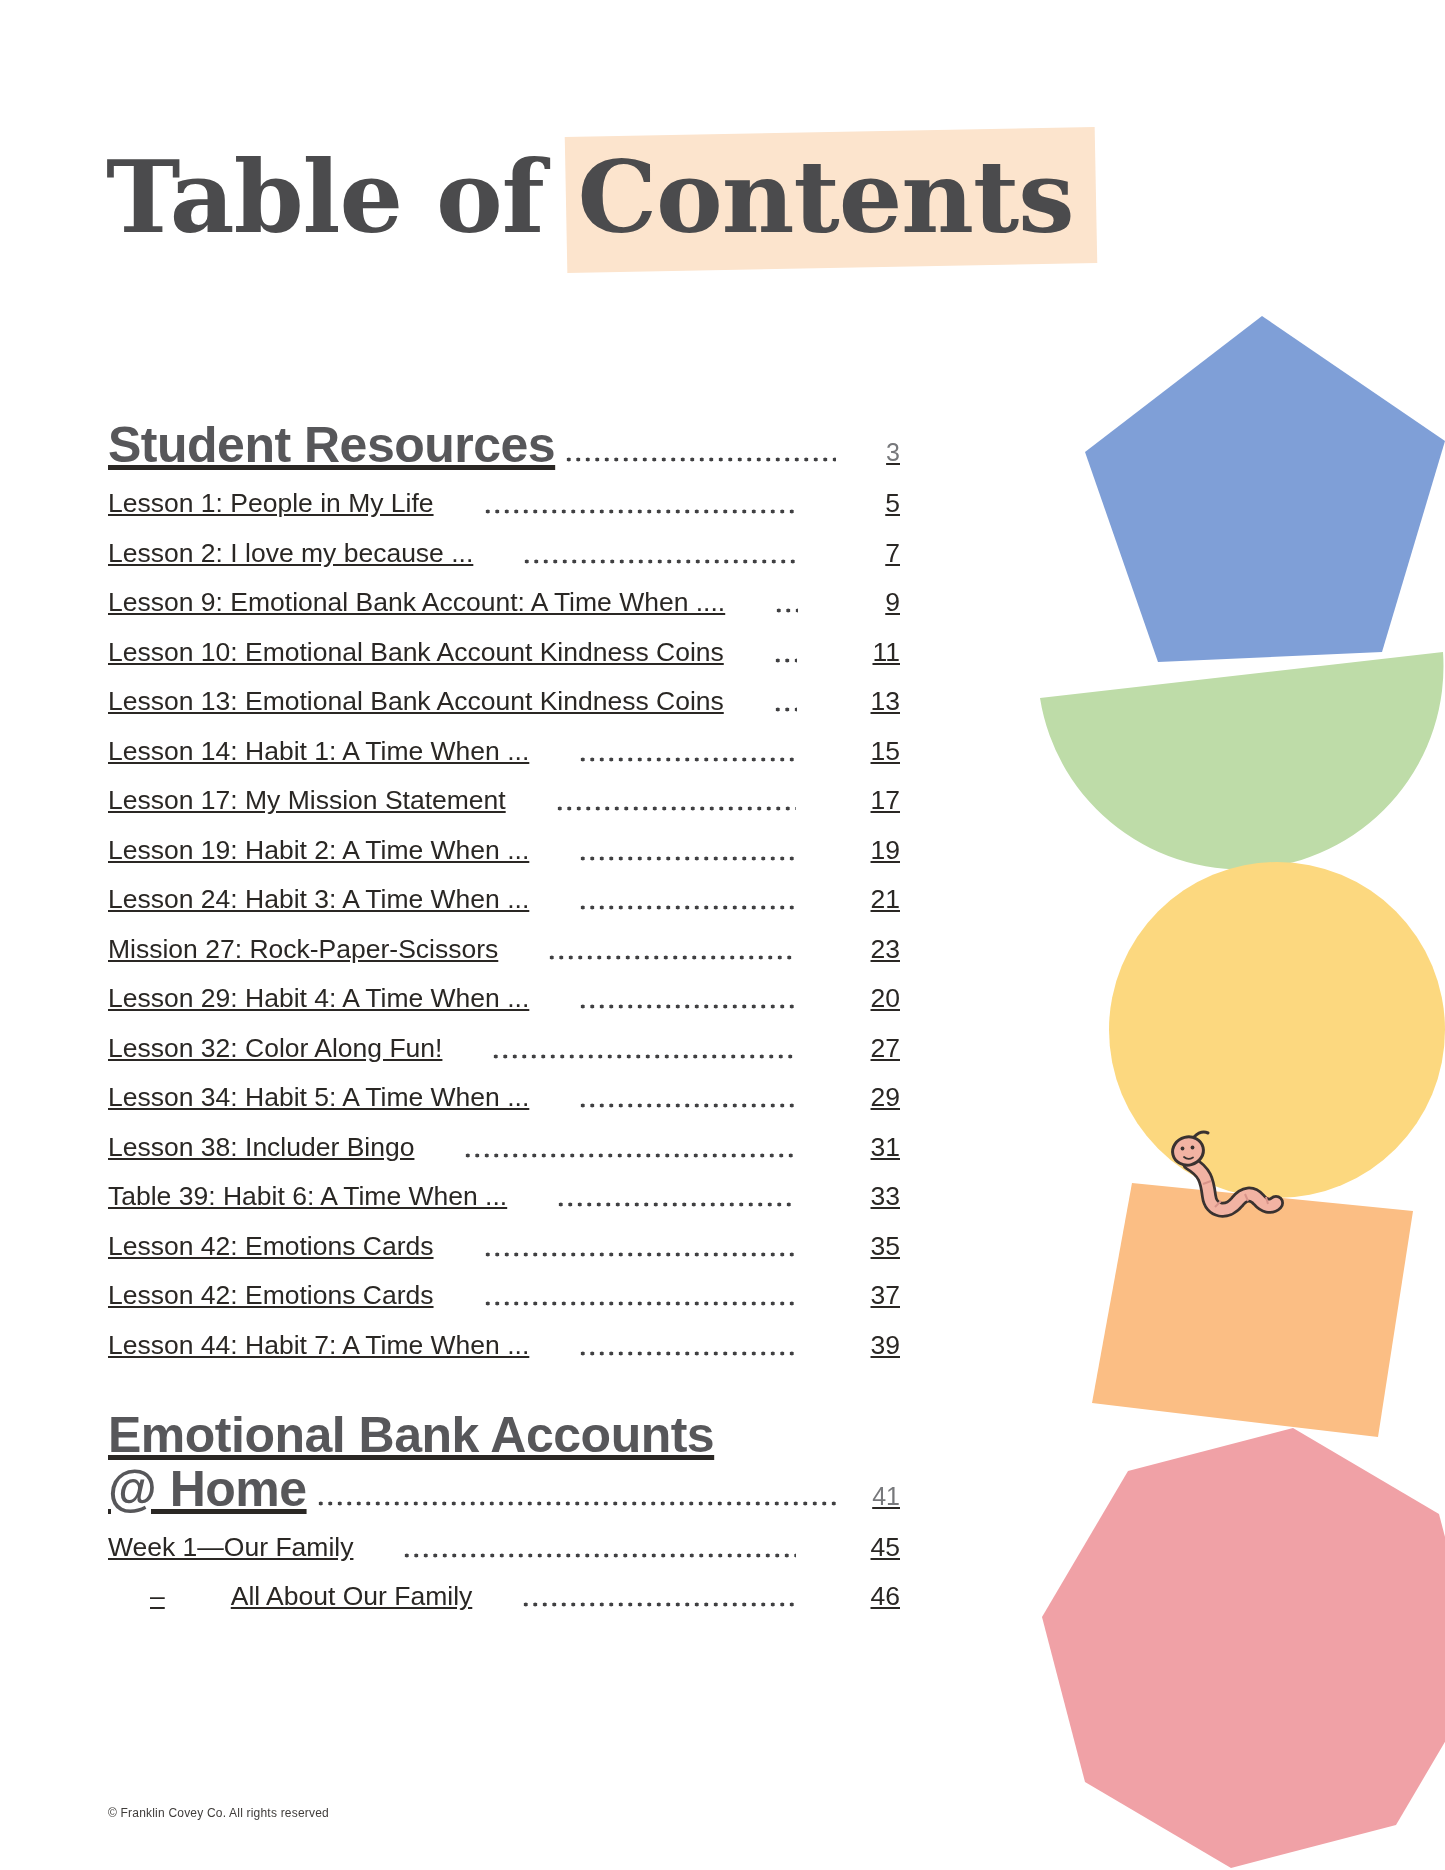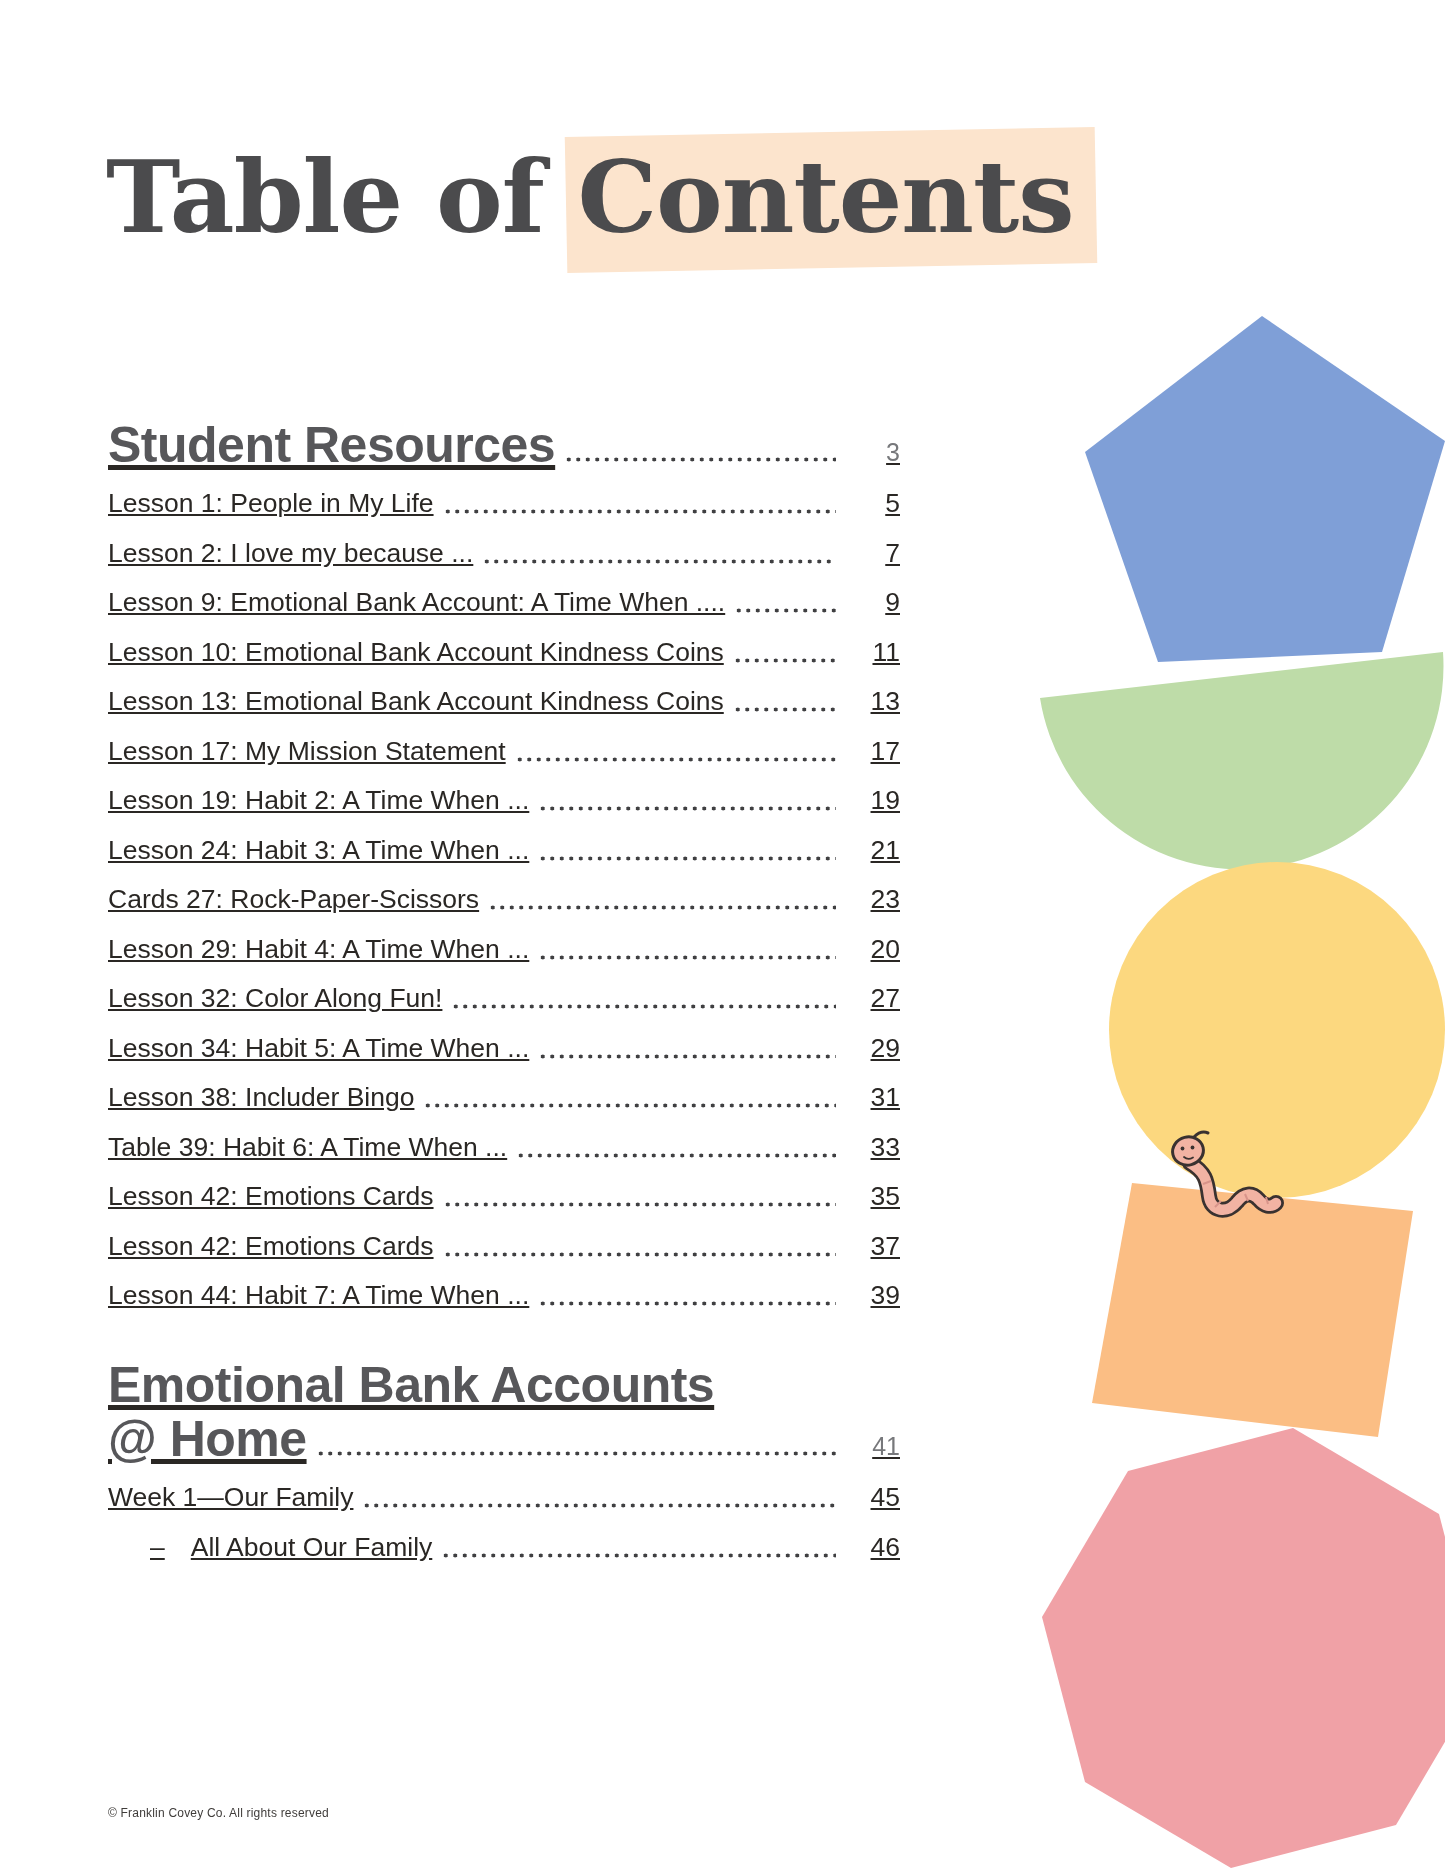--- a/index.html
+++ b/index.html
@@ -44,21 +44,21 @@
   .toc-section + .toc-section{margin-top:46px;}
   .row{display:flex;align-items:flex-end;}
   .sec-head-row{margin-bottom:14px;}
   .sec-head-row.no-leader{margin-bottom:0;}
   .sec-heading{
     font-size:50px;line-height:54px;font-weight:700;
     letter-spacing:-0.5px;
     color:var(--heading-text);
     white-space:nowrap;
   }
-  .entry{font-size:26.5px;line-height:34px;margin-bottom:15.5px;}
+  .entry{font-size:26.5px;line-height:34px;margin-bottom:15.5px;gap:40px;}
   .entry-label{white-space:nowrap;}
   .entry-bullet{margin-right:26px;}
   .indent{padding-left:42px;}
   .leader{
     flex:1;min-width:24px;height:5px;
     margin:0 10px 6px 9px;
     background-image:radial-gradient(circle, var(--leader-dot) 1.8px, transparent 2.2px);
     background-size:9.5px 5px;
     background-repeat:repeat-x;
     background-position:left center;
@@ -126,36 +126,41 @@
           <span class="entry-label">Lesson 10: Emotional Bank Account Kindness Coins</span>
           <span class="leader"></span>
           <span class="pagenum">11</span>
         </div>
         <div class="row entry">
           <span class="entry-label">Lesson 13: Emotional Bank Account Kindness Coins</span>
           <span class="leader"></span>
           <span class="pagenum">13</span>
         </div>
         <div class="row entry">
+          <span class="entry-label">Lesson 14: Habit 1: A Time When ...</span>
+          <span class="leader"></span>
+          <span class="pagenum">15</span>
+        </div>
+        <div class="row entry">
           <span class="entry-label">Lesson 17: My Mission Statement</span>
           <span class="leader"></span>
           <span class="pagenum">17</span>
         </div>
         <div class="row entry">
           <span class="entry-label">Lesson 19: Habit 2: A Time When ...</span>
           <span class="leader"></span>
           <span class="pagenum">19</span>
         </div>
         <div class="row entry">
           <span class="entry-label">Lesson 24: Habit 3: A Time When ...</span>
           <span class="leader"></span>
           <span class="pagenum">21</span>
         </div>
         <div class="row entry">
-          <span class="entry-label">Cards 27: Rock-Paper-Scissors</span>
+          <span class="entry-label">Mission 27: Rock-Paper-Scissors</span>
           <span class="leader"></span>
           <span class="pagenum">23</span>
         </div>
         <div class="row entry">
           <span class="entry-label">Lesson 29: Habit 4: A Time When ...</span>
           <span class="leader"></span>
           <span class="pagenum">20</span>
         </div>
         <div class="row entry">
           <span class="entry-label">Lesson 32: Color Along Fun!</span>

